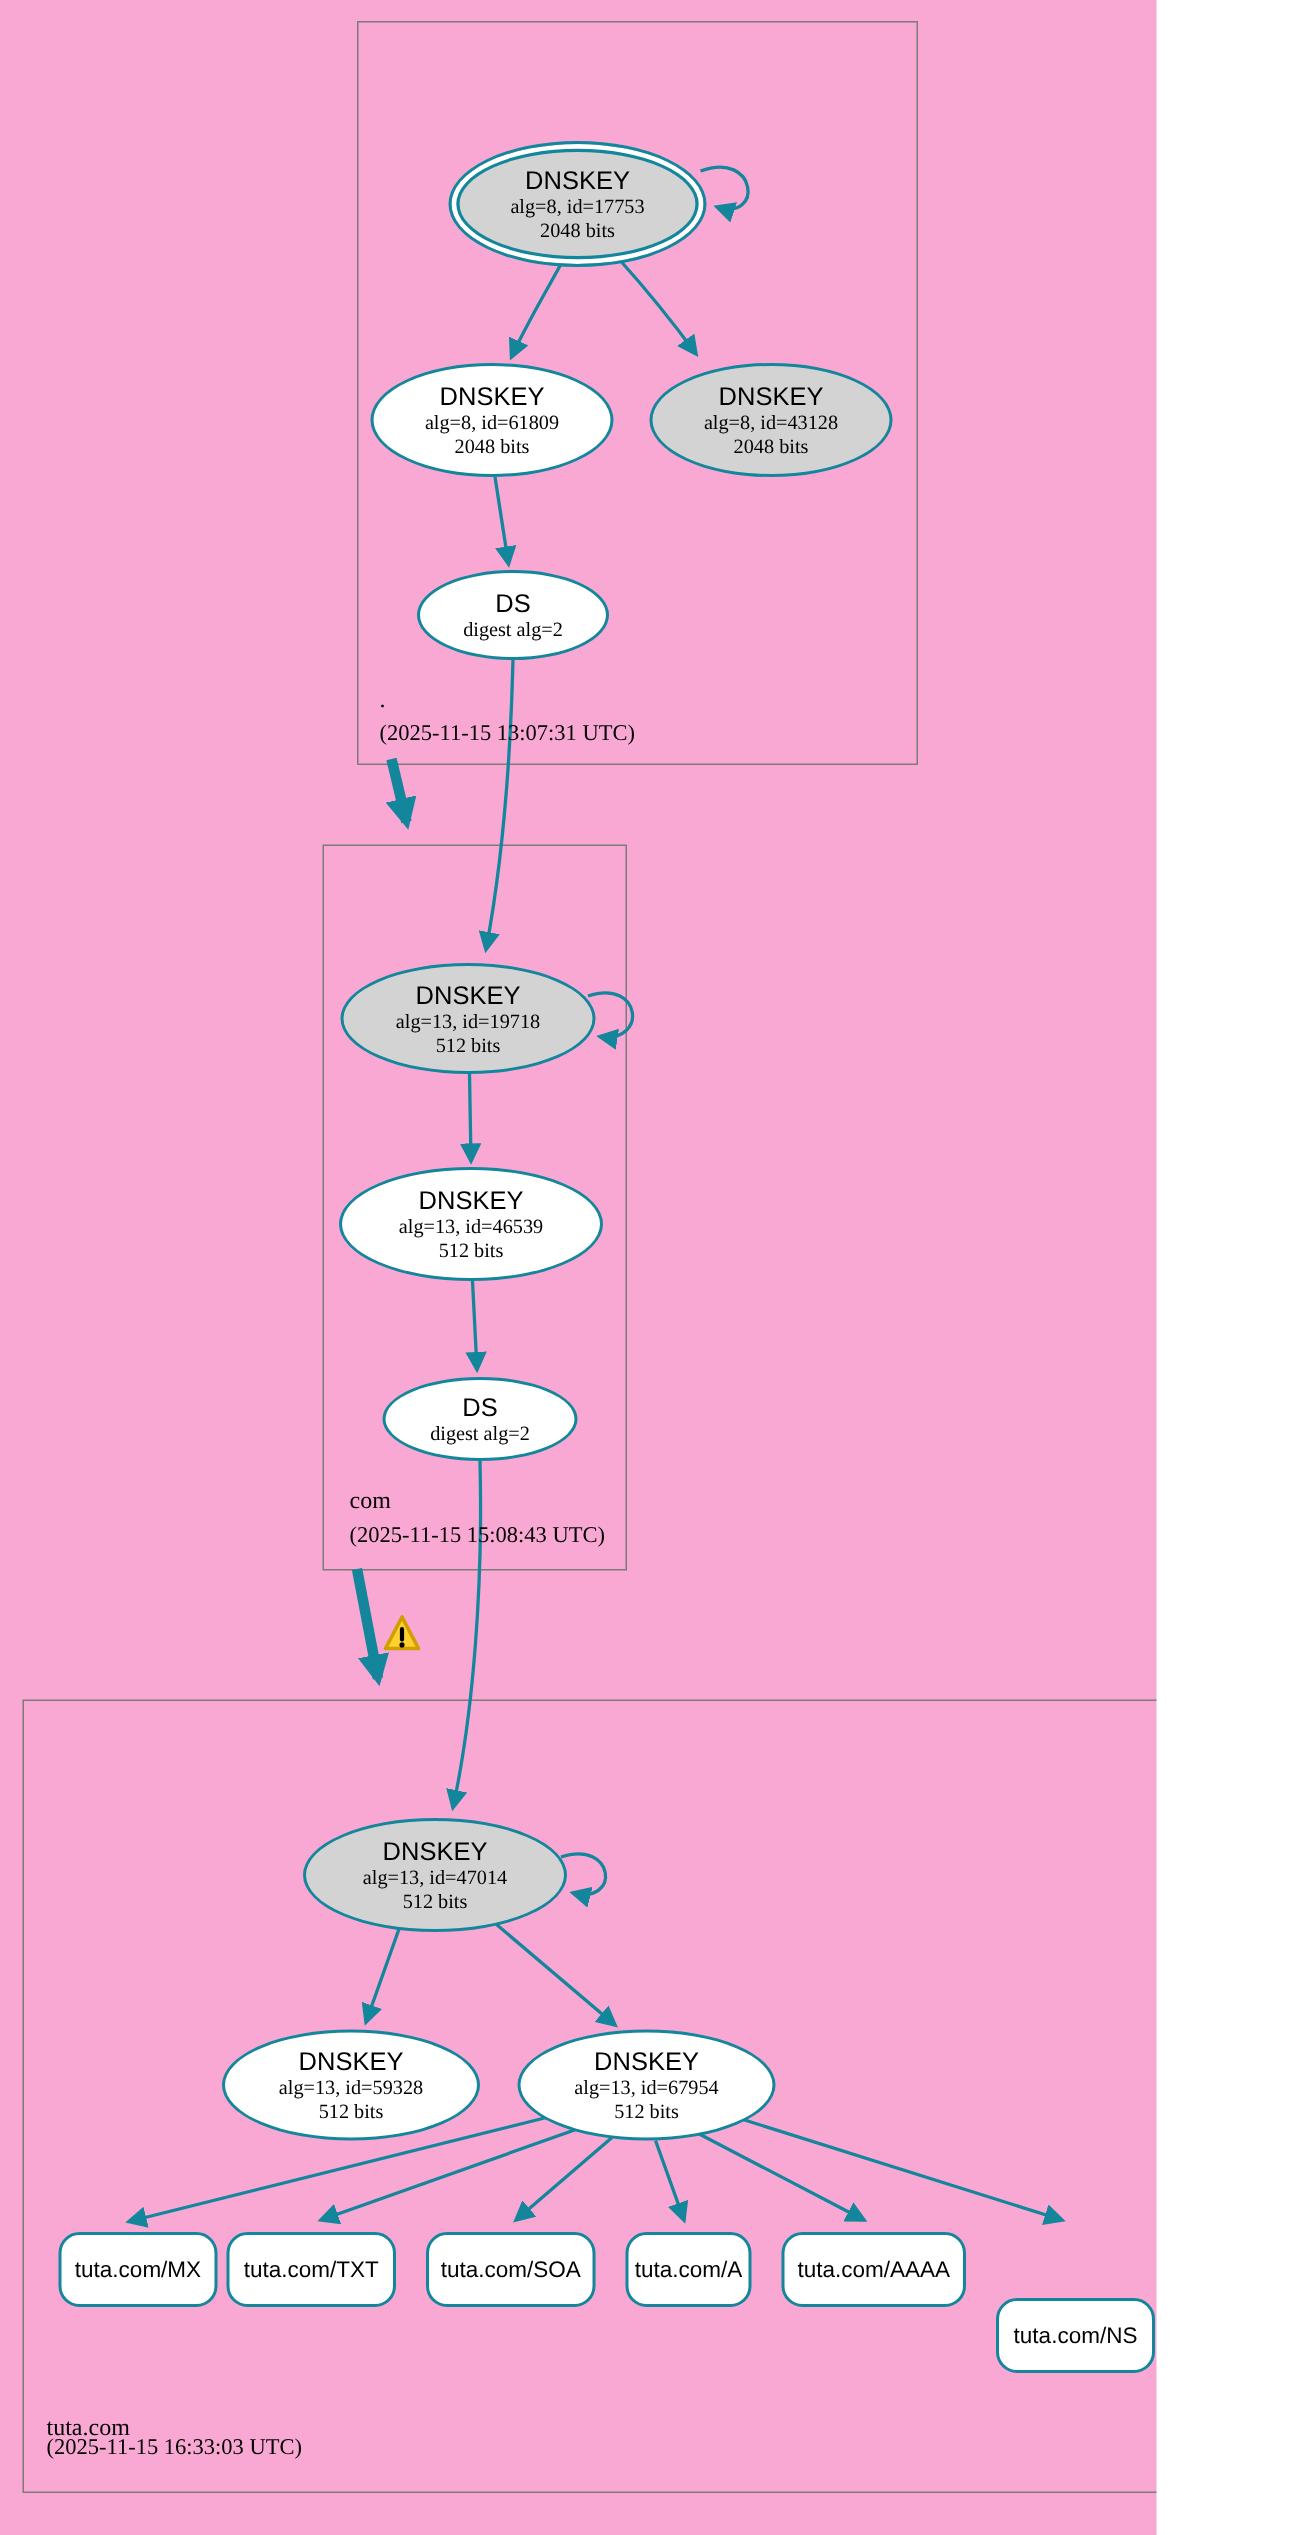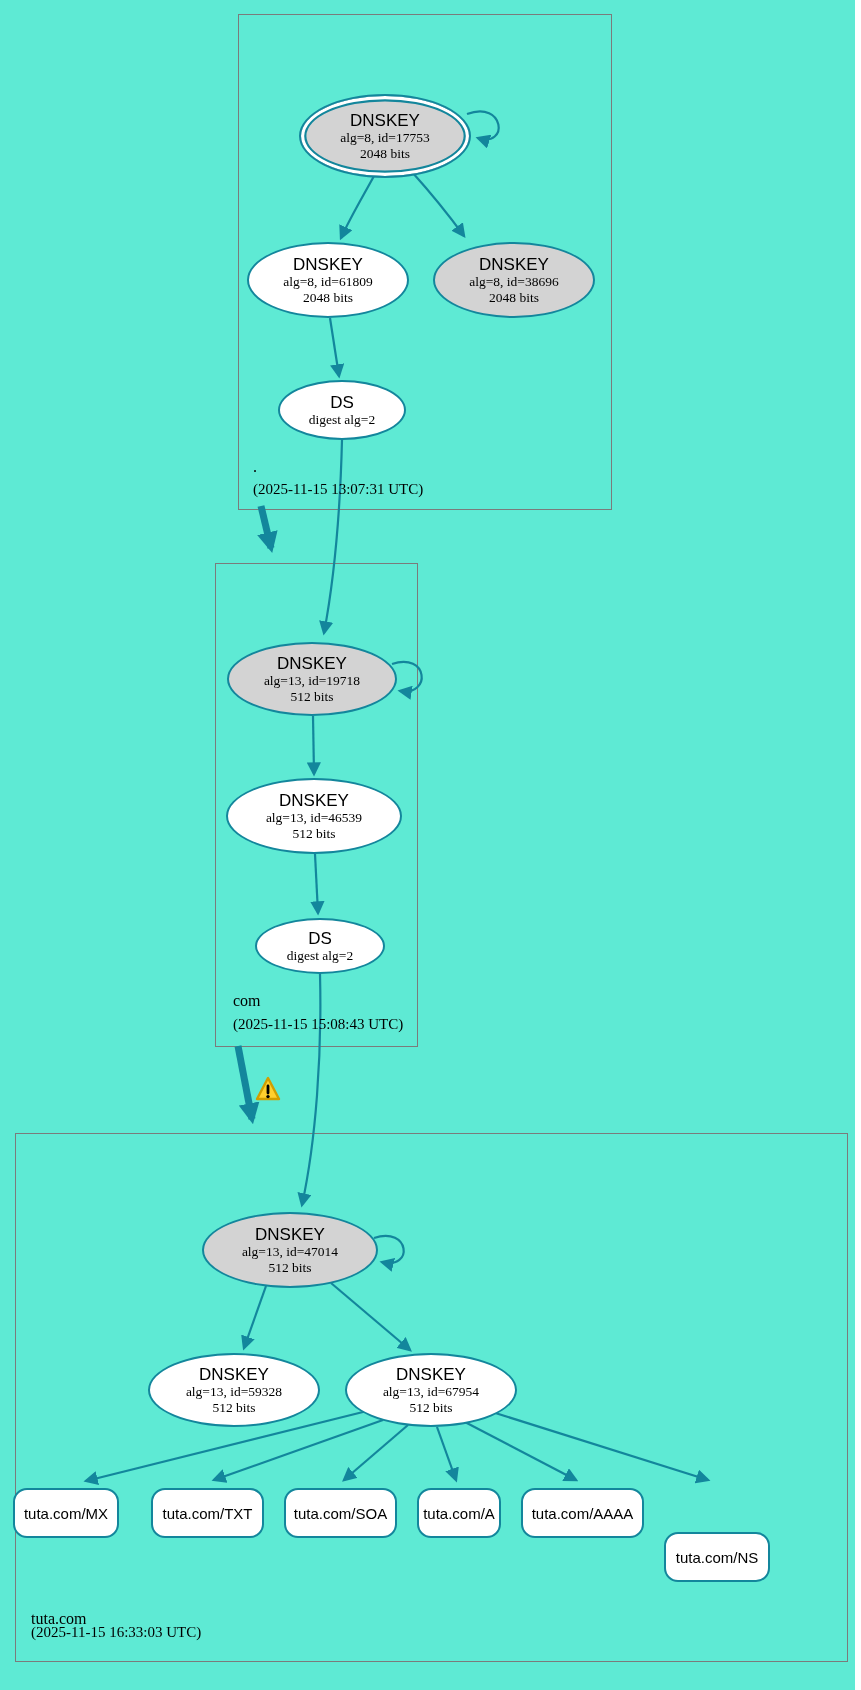--- a/index.html
+++ b/index.html
@@ -1,17 +1,17 @@
 <!DOCTYPE html>
 <html><head>
 <meta charset="utf-8">
 <style>
   html,body{margin:0;padding:0;background:#ffffff;}
-  .canvas{position:relative;width:855px;height:1690px;background:#5eead4;overflow:hidden;
-          font-family:"Liberation Serif",serif;}
+  .canvas{position:relative;width:739px;height:1690px;background:#f9a8d4;overflow:hidden;
+          font-family:"Liberation Serif",serif;padding-left:32px;}
   .zonebox{position:absolute;border:1px solid #7b7b7b;background:transparent;z-index:0;}
   .edges{position:absolute;left:0;top:0;z-index:1;}
   .node{position:absolute;display:flex;flex-direction:column;align-items:center;justify-content:center;
         text-align:center;border-radius:50%;box-sizing:border-box;background:#ffffff;
         border:2.2px solid #13869c;z-index:2;line-height:1.12;}
   .node.gray{background:#d3d3d3;}
   .node.ksk{border-width:2.8px;}
   .node.double{background:#d3d3d3;
      box-shadow: inset 0 0 0 3.2px #ffffff, inset 0 0 0 5.4px #13869c;}
   .ntitle{font-family:"Liberation Sans",sans-serif;font-size:17px;color:#000;}
@@ -83,21 +83,21 @@
   </div>
 
   <div class="node" style="left:247px;top:242px;width:162px;height:76px;">
     <span class="ntitle">DNSKEY</span>
     <span class="ndetail">alg=8, id=61809</span>
     <span class="ndetail">2048 bits</span>
   </div>
 
   <div class="node gray" style="left:433px;top:242px;width:162px;height:76px;">
     <span class="ntitle">DNSKEY</span>
-    <span class="ndetail">alg=8, id=38696</span>
+    <span class="ndetail">alg=8, id=43128</span>
     <span class="ndetail">2048 bits</span>
   </div>
 
   <div class="node" style="left:278px;top:380px;width:128px;height:60px;">
     <span class="ntitle">DS</span>
     <span class="ndetail">digest alg=2</span>
   </div>
 
   <div class="zlabel" style="left:253px;top:458px;">.</div>
   <div class="zts" style="left:253px;top:481px;">(2025-11-15 13:07:31 UTC)</div>
@@ -133,21 +133,21 @@
     <span class="ndetail">alg=13, id=59328</span>
     <span class="ndetail">512 bits</span>
   </div>
 
   <div class="node" style="left:345px;top:1353px;width:172px;height:74px;">
     <span class="ntitle">DNSKEY</span>
     <span class="ndetail">alg=13, id=67954</span>
     <span class="ndetail">512 bits</span>
   </div>
 
-  <div class="rrset" style="left:13px;top:1488px;width:106px;">
+  <div class="rrset" style="left:39px;top:1488px;width:106px;">
     <span>tuta.com/MX</span>
   </div>
   <div class="rrset" style="left:151px;top:1488px;width:113px;">
     <span>tuta.com/TXT</span>
   </div>
   <div class="rrset" style="left:284px;top:1488px;width:113px;">
     <span>tuta.com/SOA</span>
   </div>
   <div class="rrset" style="left:417px;top:1488px;width:84px;">
     <span>tuta.com/A</span>

